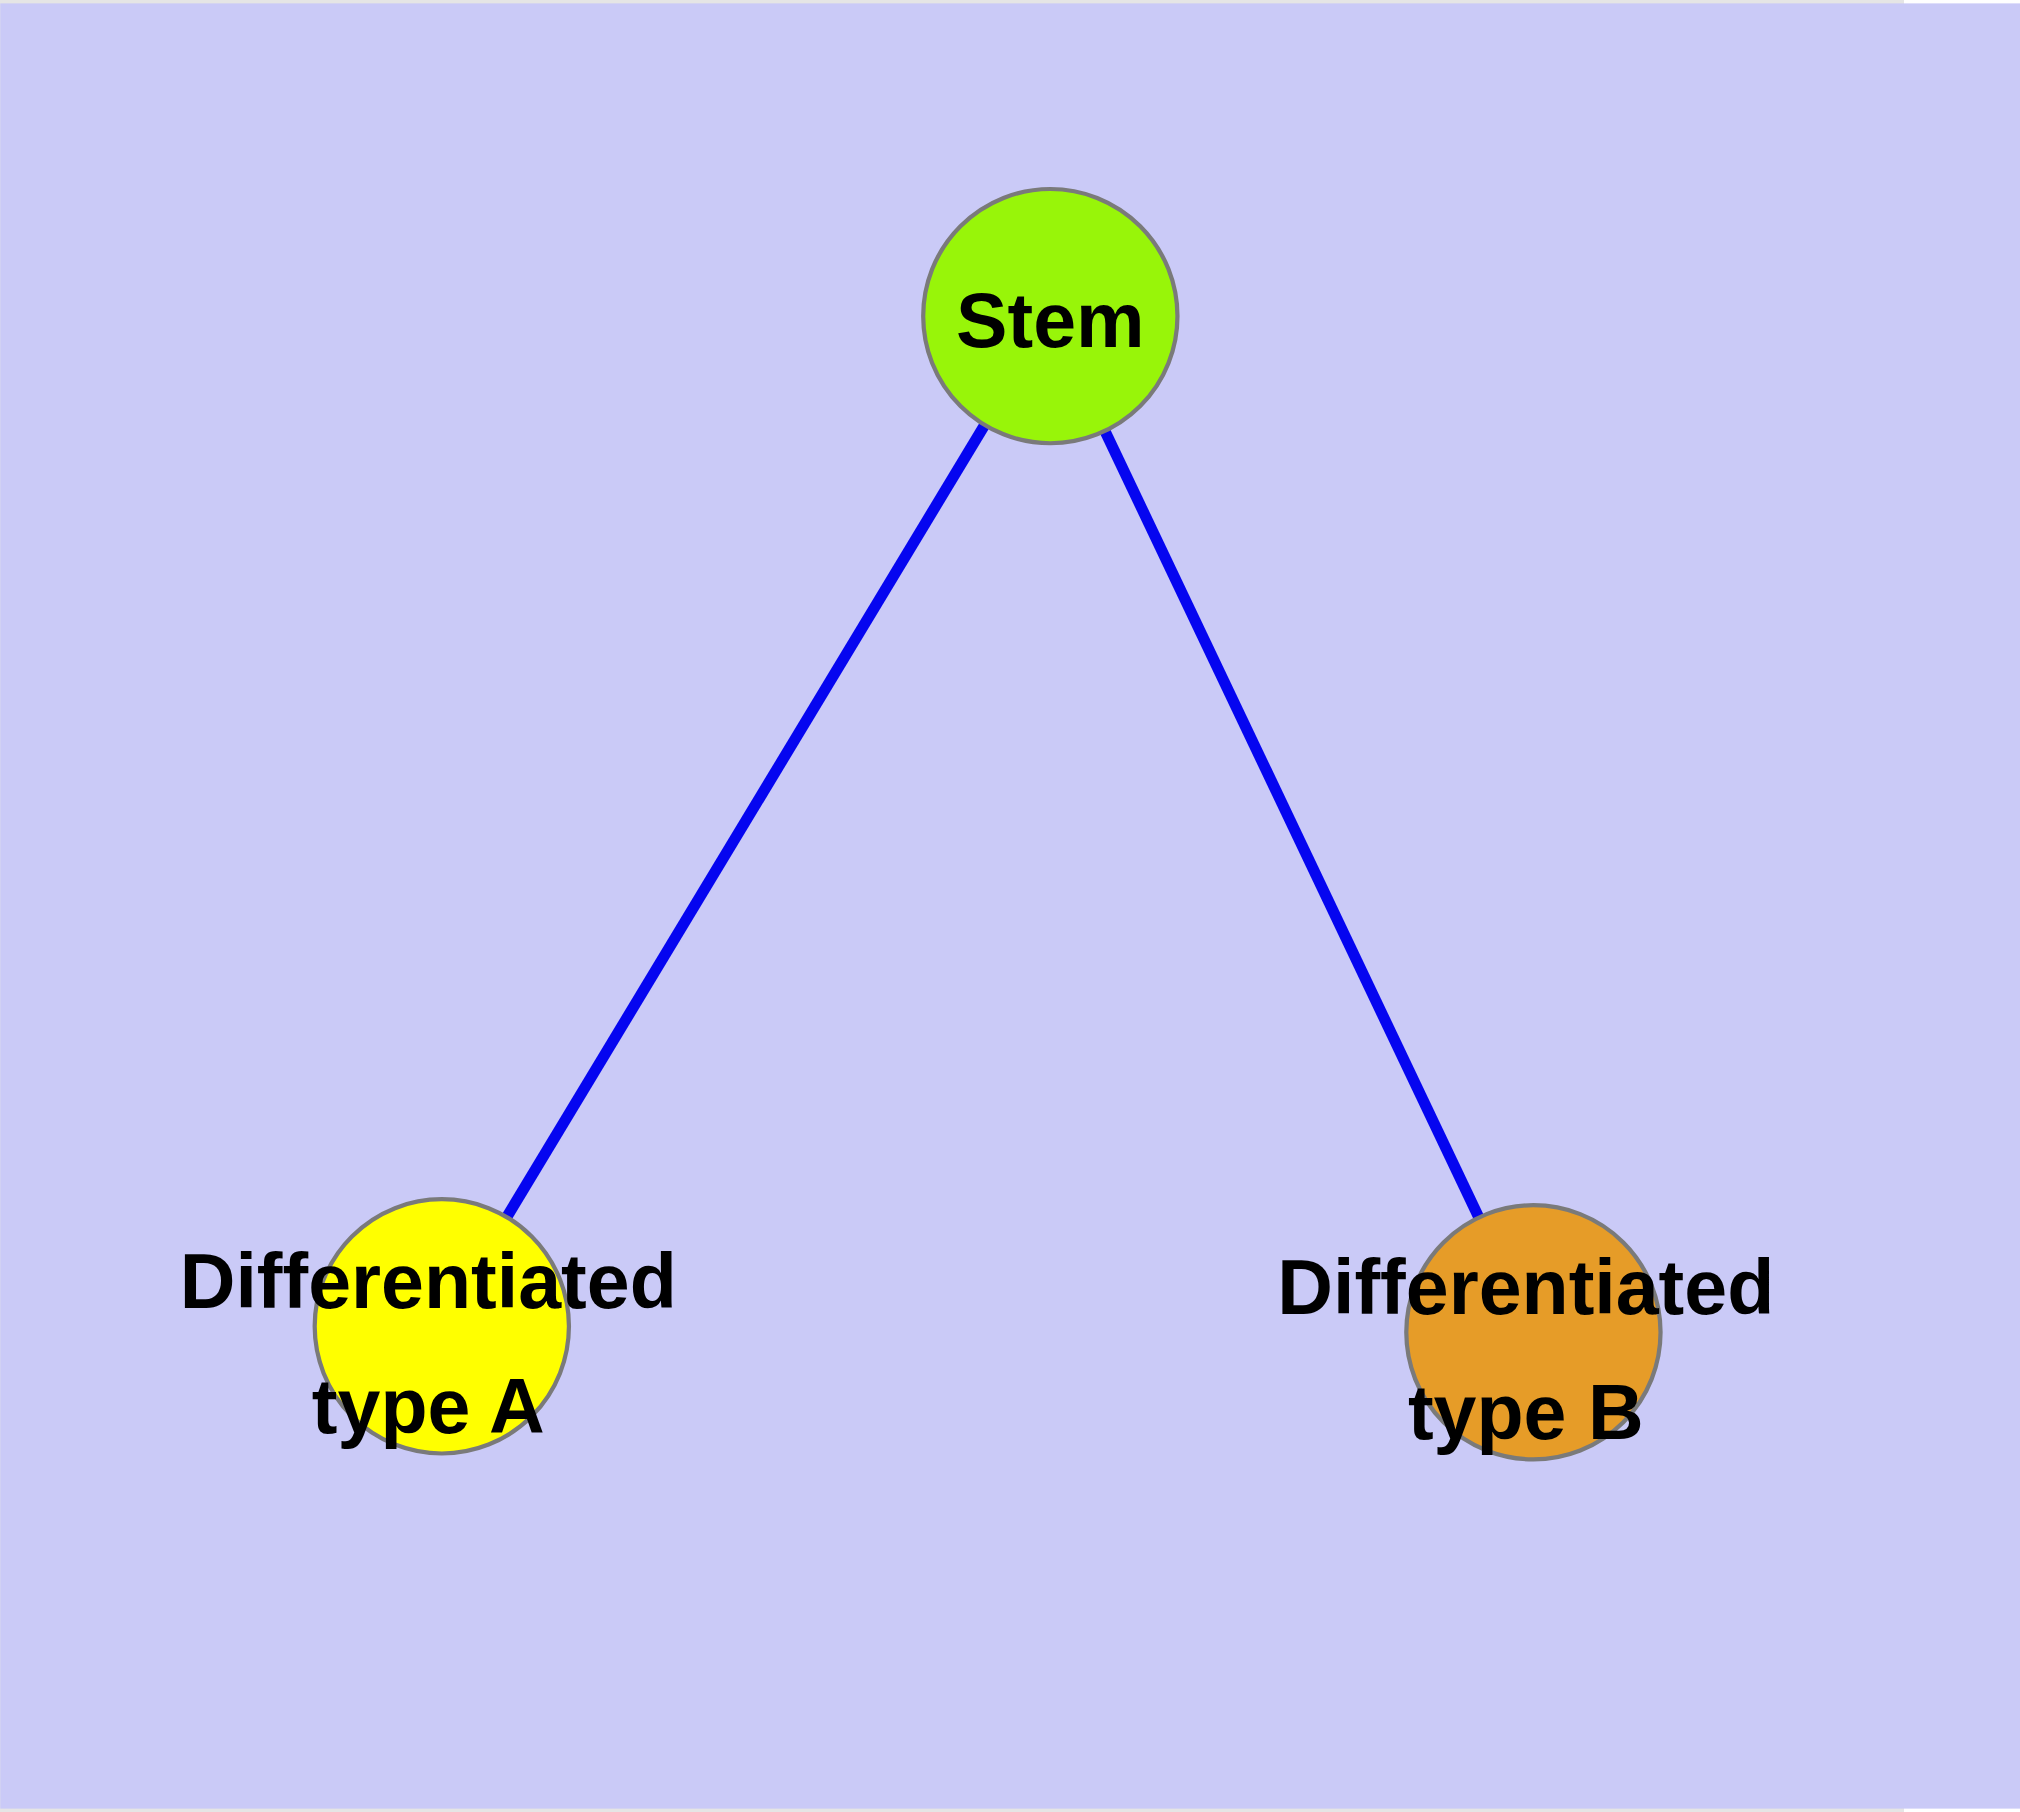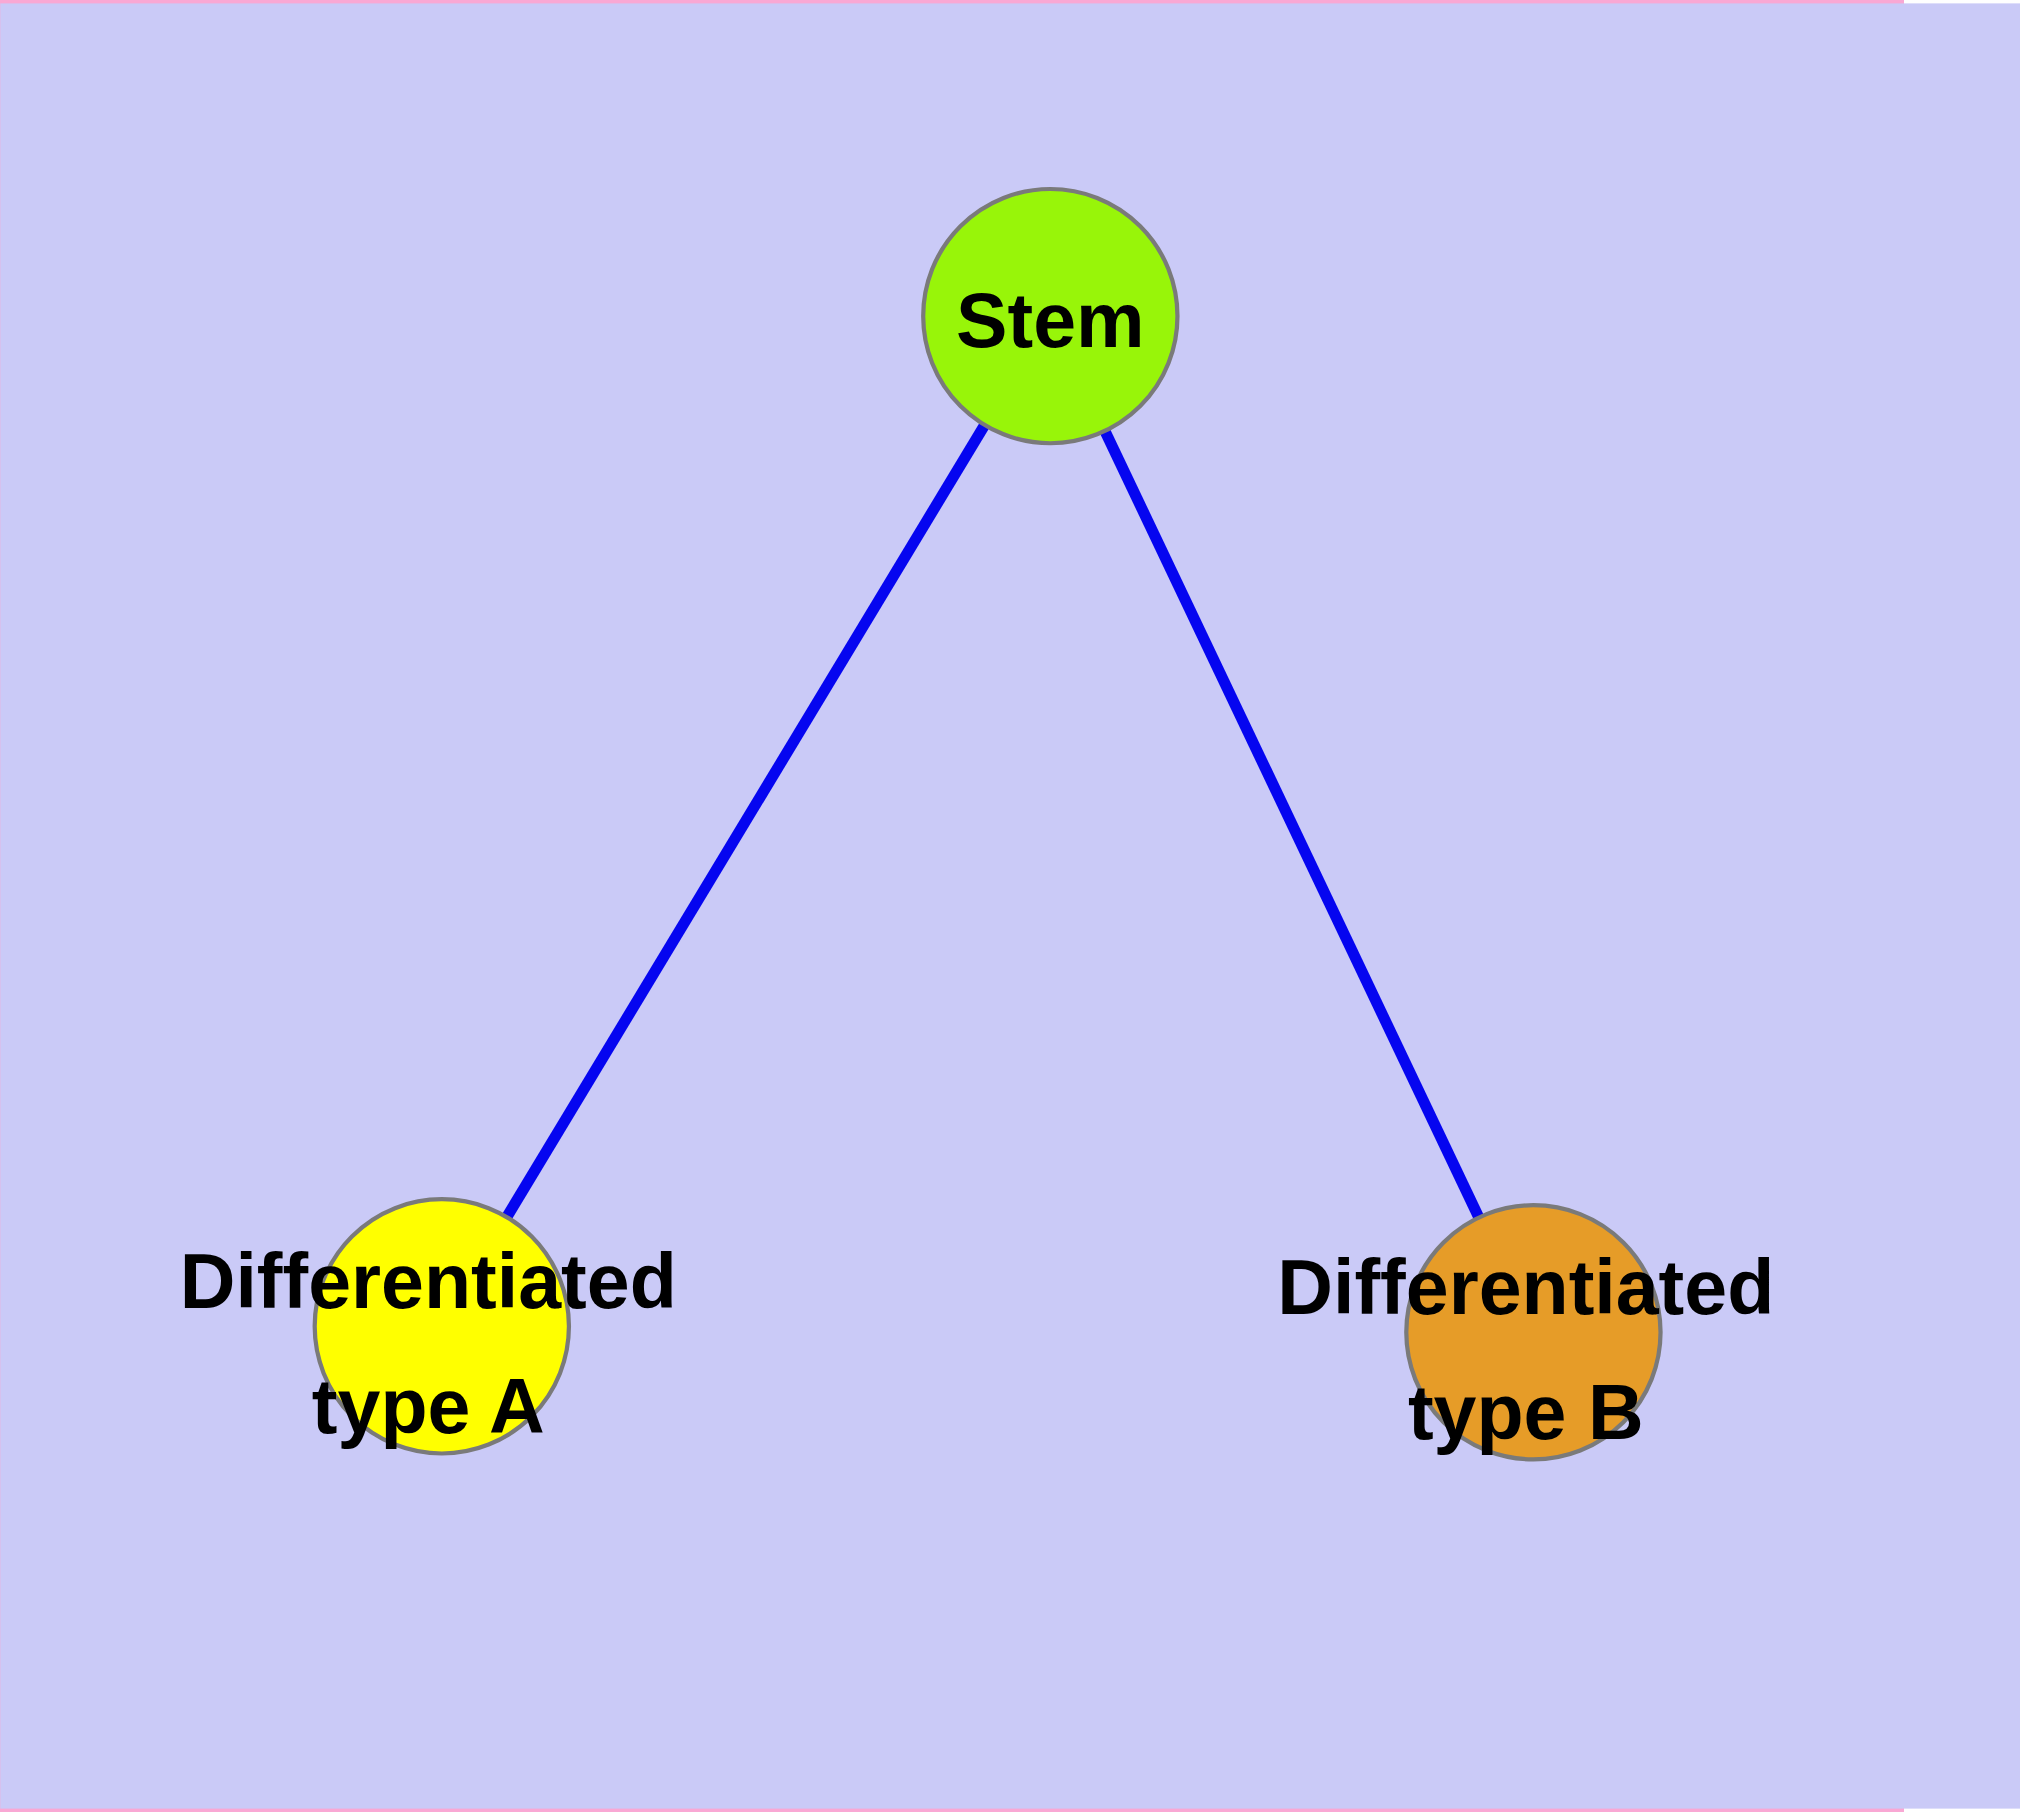--- a/index.html
+++ b/index.html
@@ -7,21 +7,21 @@
     padding: 0;
     background: #ffffff;
     width: 2021px;
     height: 1812px;
     overflow: hidden;
   }
   .stage {
     position: relative;
     width: 1904px;
     height: 1812px;
-    background: #f9a8d4;
+    background: #e5e5e5;
     text-decoration: underline;
   }
   svg { display: block; }
   .edge-line {
     stroke-width: 13px;
     stroke-linecap: butt;
     fill: none;
   }
   .node-circle {
     stroke-width: 5px;

